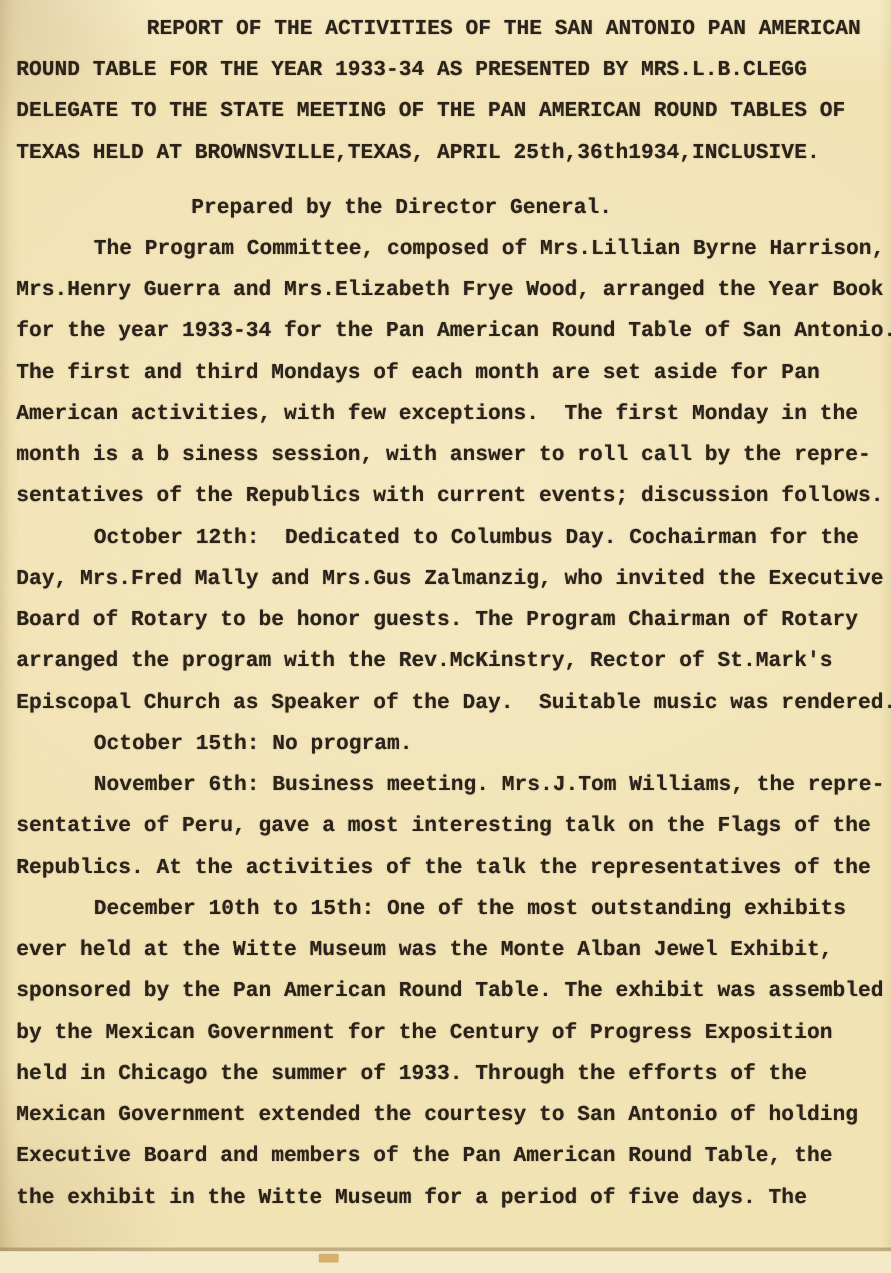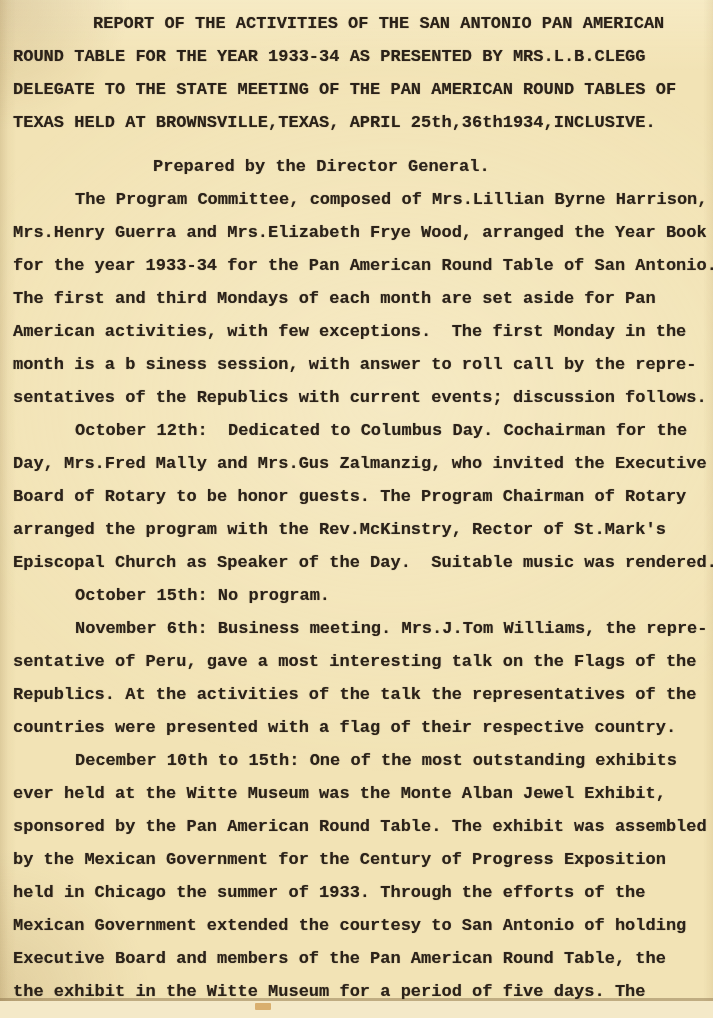--- a/index.html
+++ b/index.html
@@ -28,21 +28,21 @@
   }
   .line{
     white-space:pre;
     font-size:17px;
     font-weight:bold;
     line-height:33px;
     height:33px;
     color:var(--ink,#2b2219);
     text-shadow:0 0 1px rgba(43,34,25,.55);
   }
-  .heading .line:first-child{padding-left:80px;}
+  .heading .line:first-child{padding-left:80px;text-align:center;}
   .byline .line{padding-left:140px;margin-top:11px;}
   .para .line.first{padding-left:62px;}
   .bottom-strip{
     position:absolute;left:0;bottom:0;width:713px;height:17px;
     background:var(--bottom-strip,#f2e7c6);
   }
   .edge-tab{
     position:absolute;left:255px;bottom:8px;width:16px;height:7px;
     background:var(--tab,#d2a058);
     opacity:.8;border-radius:1px;
@@ -78,21 +78,20 @@
         <div class="line">arranged the program with the Rev.McKinstry, Rector of St.Mark's</div>
         <div class="line">Episcopal Church as Speaker of the Day.  Suitable music was rendered.</div>
       </div>
       <div class="para">
         <div class="line first">October 15th: No program.</div>
       </div>
       <div class="para">
         <div class="line first">November 6th: Business meeting. Mrs.J.Tom Williams, the repre-</div>
         <div class="line">sentative of Peru, gave a most interesting talk on the Flags of the</div>
         <div class="line">Republics. At the activities of the talk the representatives of the</div>
-        <div class="line">countries were presented with a flag of their respective country.</div>
       </div>
       <div class="para">
         <div class="line first">December 10th to 15th: One of the most outstanding exhibits</div>
         <div class="line">ever held at the Witte Museum was the Monte Alban Jewel Exhibit,</div>
         <div class="line">sponsored by the Pan American Round Table. The exhibit was assembled</div>
         <div class="line">by the Mexican Government for the Century of Progress Exposition</div>
         <div class="line">held in Chicago the summer of 1933. Through the efforts of the</div>
         <div class="line">Mexican Government extended the courtesy to San Antonio of holding</div>
         <div class="line">Executive Board and members of the Pan American Round Table, the</div>
         <div class="line">the exhibit in the Witte Museum for a period of five days. The</div>

